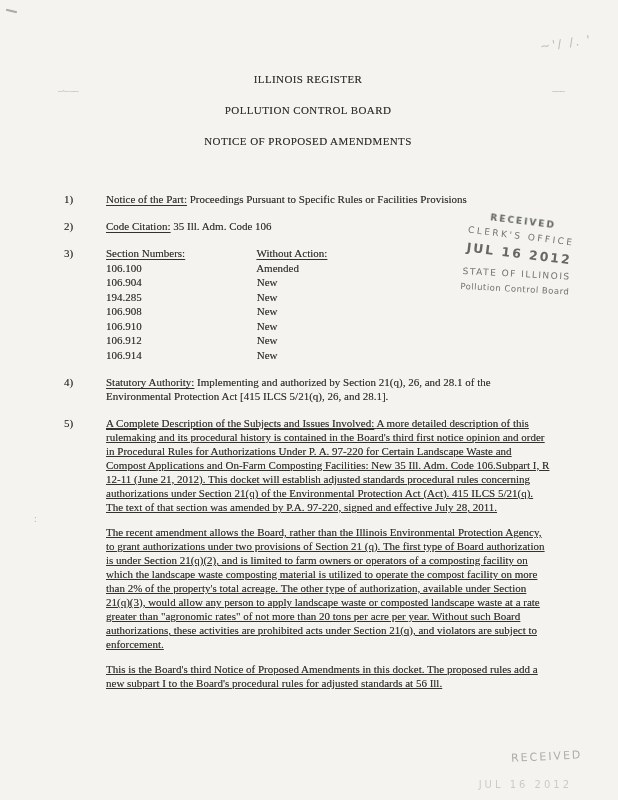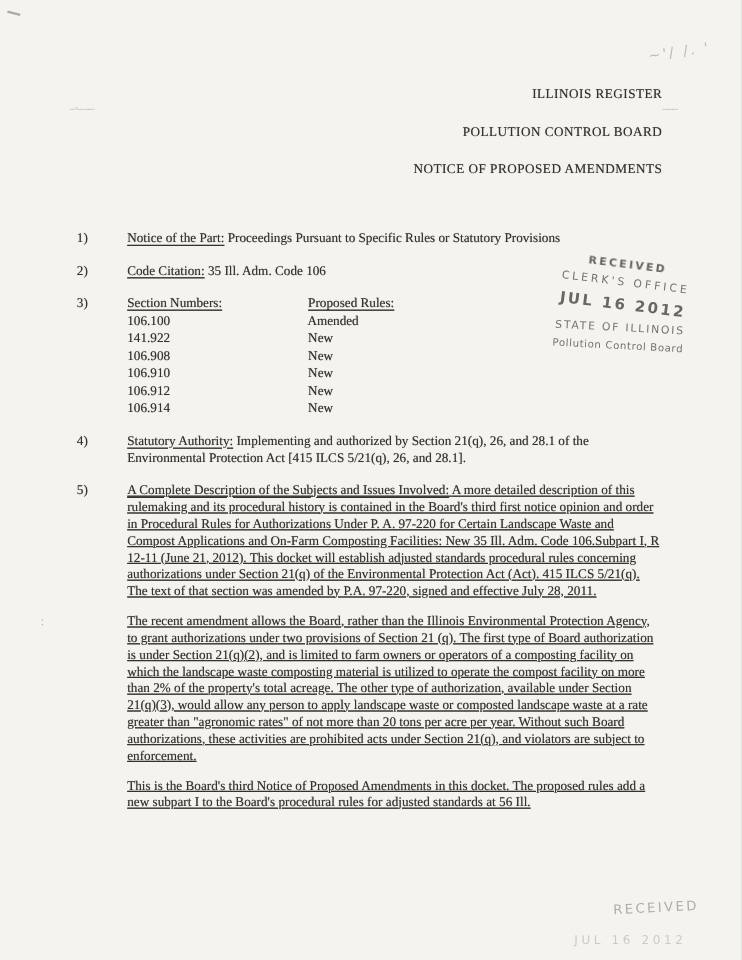--- a/index.html
+++ b/index.html
@@ -6,21 +6,21 @@
   html, body { background:#d8d7d4; }
   .page {
     position:relative; width:618px; height:800px; margin:0 auto;
     background:#f4f3ef;
     font-family:"Liberation Serif", serif;
     font-size:11px; line-height:14px; color:#34322d;
     overflow:hidden;
     text-shadow:0 0 0.6px rgba(52,50,45,.55);
   }
   .inner { padding:72px 66px 0 64px; }
-  .center { text-align:right; }
+  .center { text-align:center; }
   .hdr { margin-bottom:17px; letter-spacing:.4px; }
   .notice { margin-bottom:44px; }
   .item { display:flex; margin-bottom:13px; }
   .num { width:42px; flex:none; }
   .content { flex:1; }
   .u { text-decoration:underline; text-underline-offset:1.5px; }
   .col1 { display:inline-block; width:148px;font-family:Liberation Serif, serif; }
   .trow { line-height:14.5px; }
   .para { margin-bottom:11px;text-decoration:underline; }
 
@@ -79,45 +79,49 @@
   <div class="inner">
 
     <div class="center hdr">ILLINOIS REGISTER</div>
     <div class="center hdr">POLLUTION CONTROL BOARD</div>
     <div class="center hdr notice">NOTICE OF PROPOSED AMENDMENTS</div>
 
     <div class="item">
       <div class="num">1)</div>
       <div class="content">
         <span class="u">Notice of the Part:</span>
-        <span>Proceedings Pursuant to Specific Rules or Statutory Provisions</span>
+        <span>Proceedings Pursuant to Specific Rules or Facilities Provisions</span>
       </div>
     </div>
 
     <div class="item">
       <div class="num">2)</div>
       <div class="content">
         <span class="u">Code Citation:</span>
         <span>35 Ill. Adm. Code 106</span>
       </div>
     </div>
 
     <div class="item">
       <div class="num">3)</div>
       <div class="content">
         <div class="trow">
           <span class="col1 u">Section Numbers:</span>
-          <span class="u">Proposed Rules:</span>
+          <span class="u">Without Action:</span>
         </div>
         <div class="trow">
           <span class="col1">106.100</span>
           <span>Amended</span>
         </div>
         <div class="trow">
-          <span class="col1">141.922</span>
+          <span class="col1">106.904</span>
+          <span>New</span>
+        </div>
+        <div class="trow">
+          <span class="col1">194.285</span>
           <span>New</span>
         </div>
         <div class="trow">
           <span class="col1">106.908</span>
           <span>New</span>
         </div>
         <div class="trow">
           <span class="col1">106.910</span>
           <span>New</span>
         </div>

